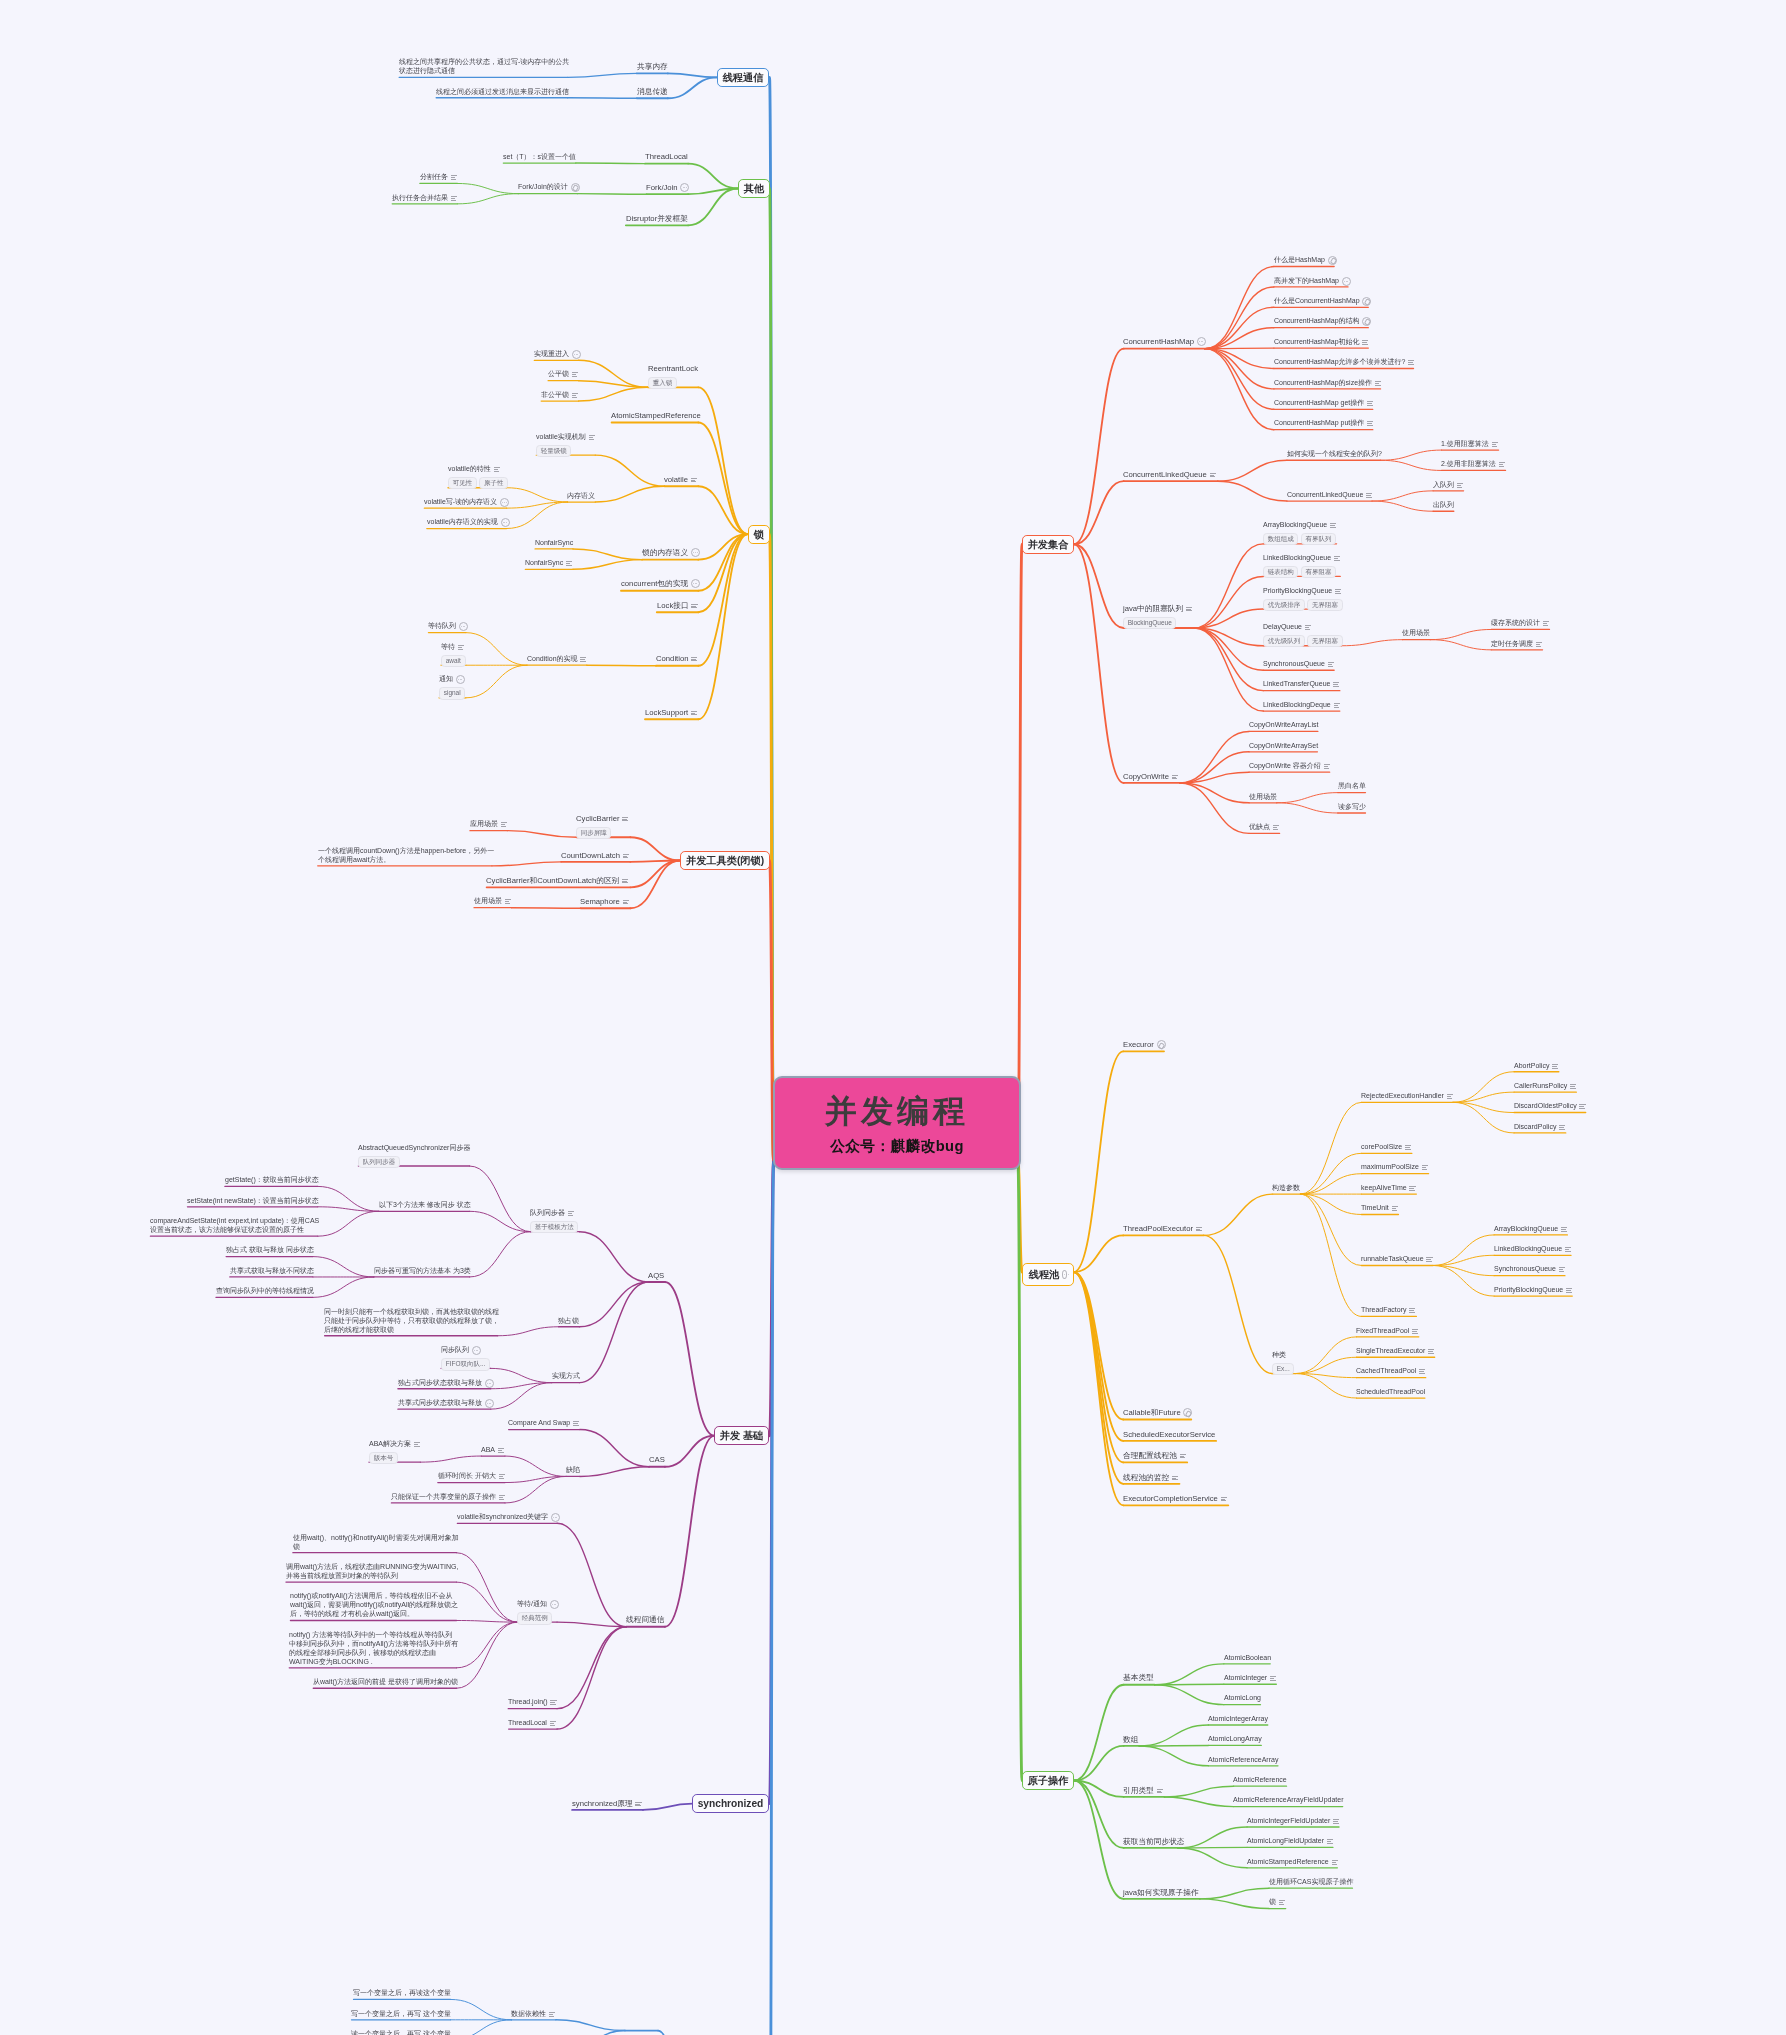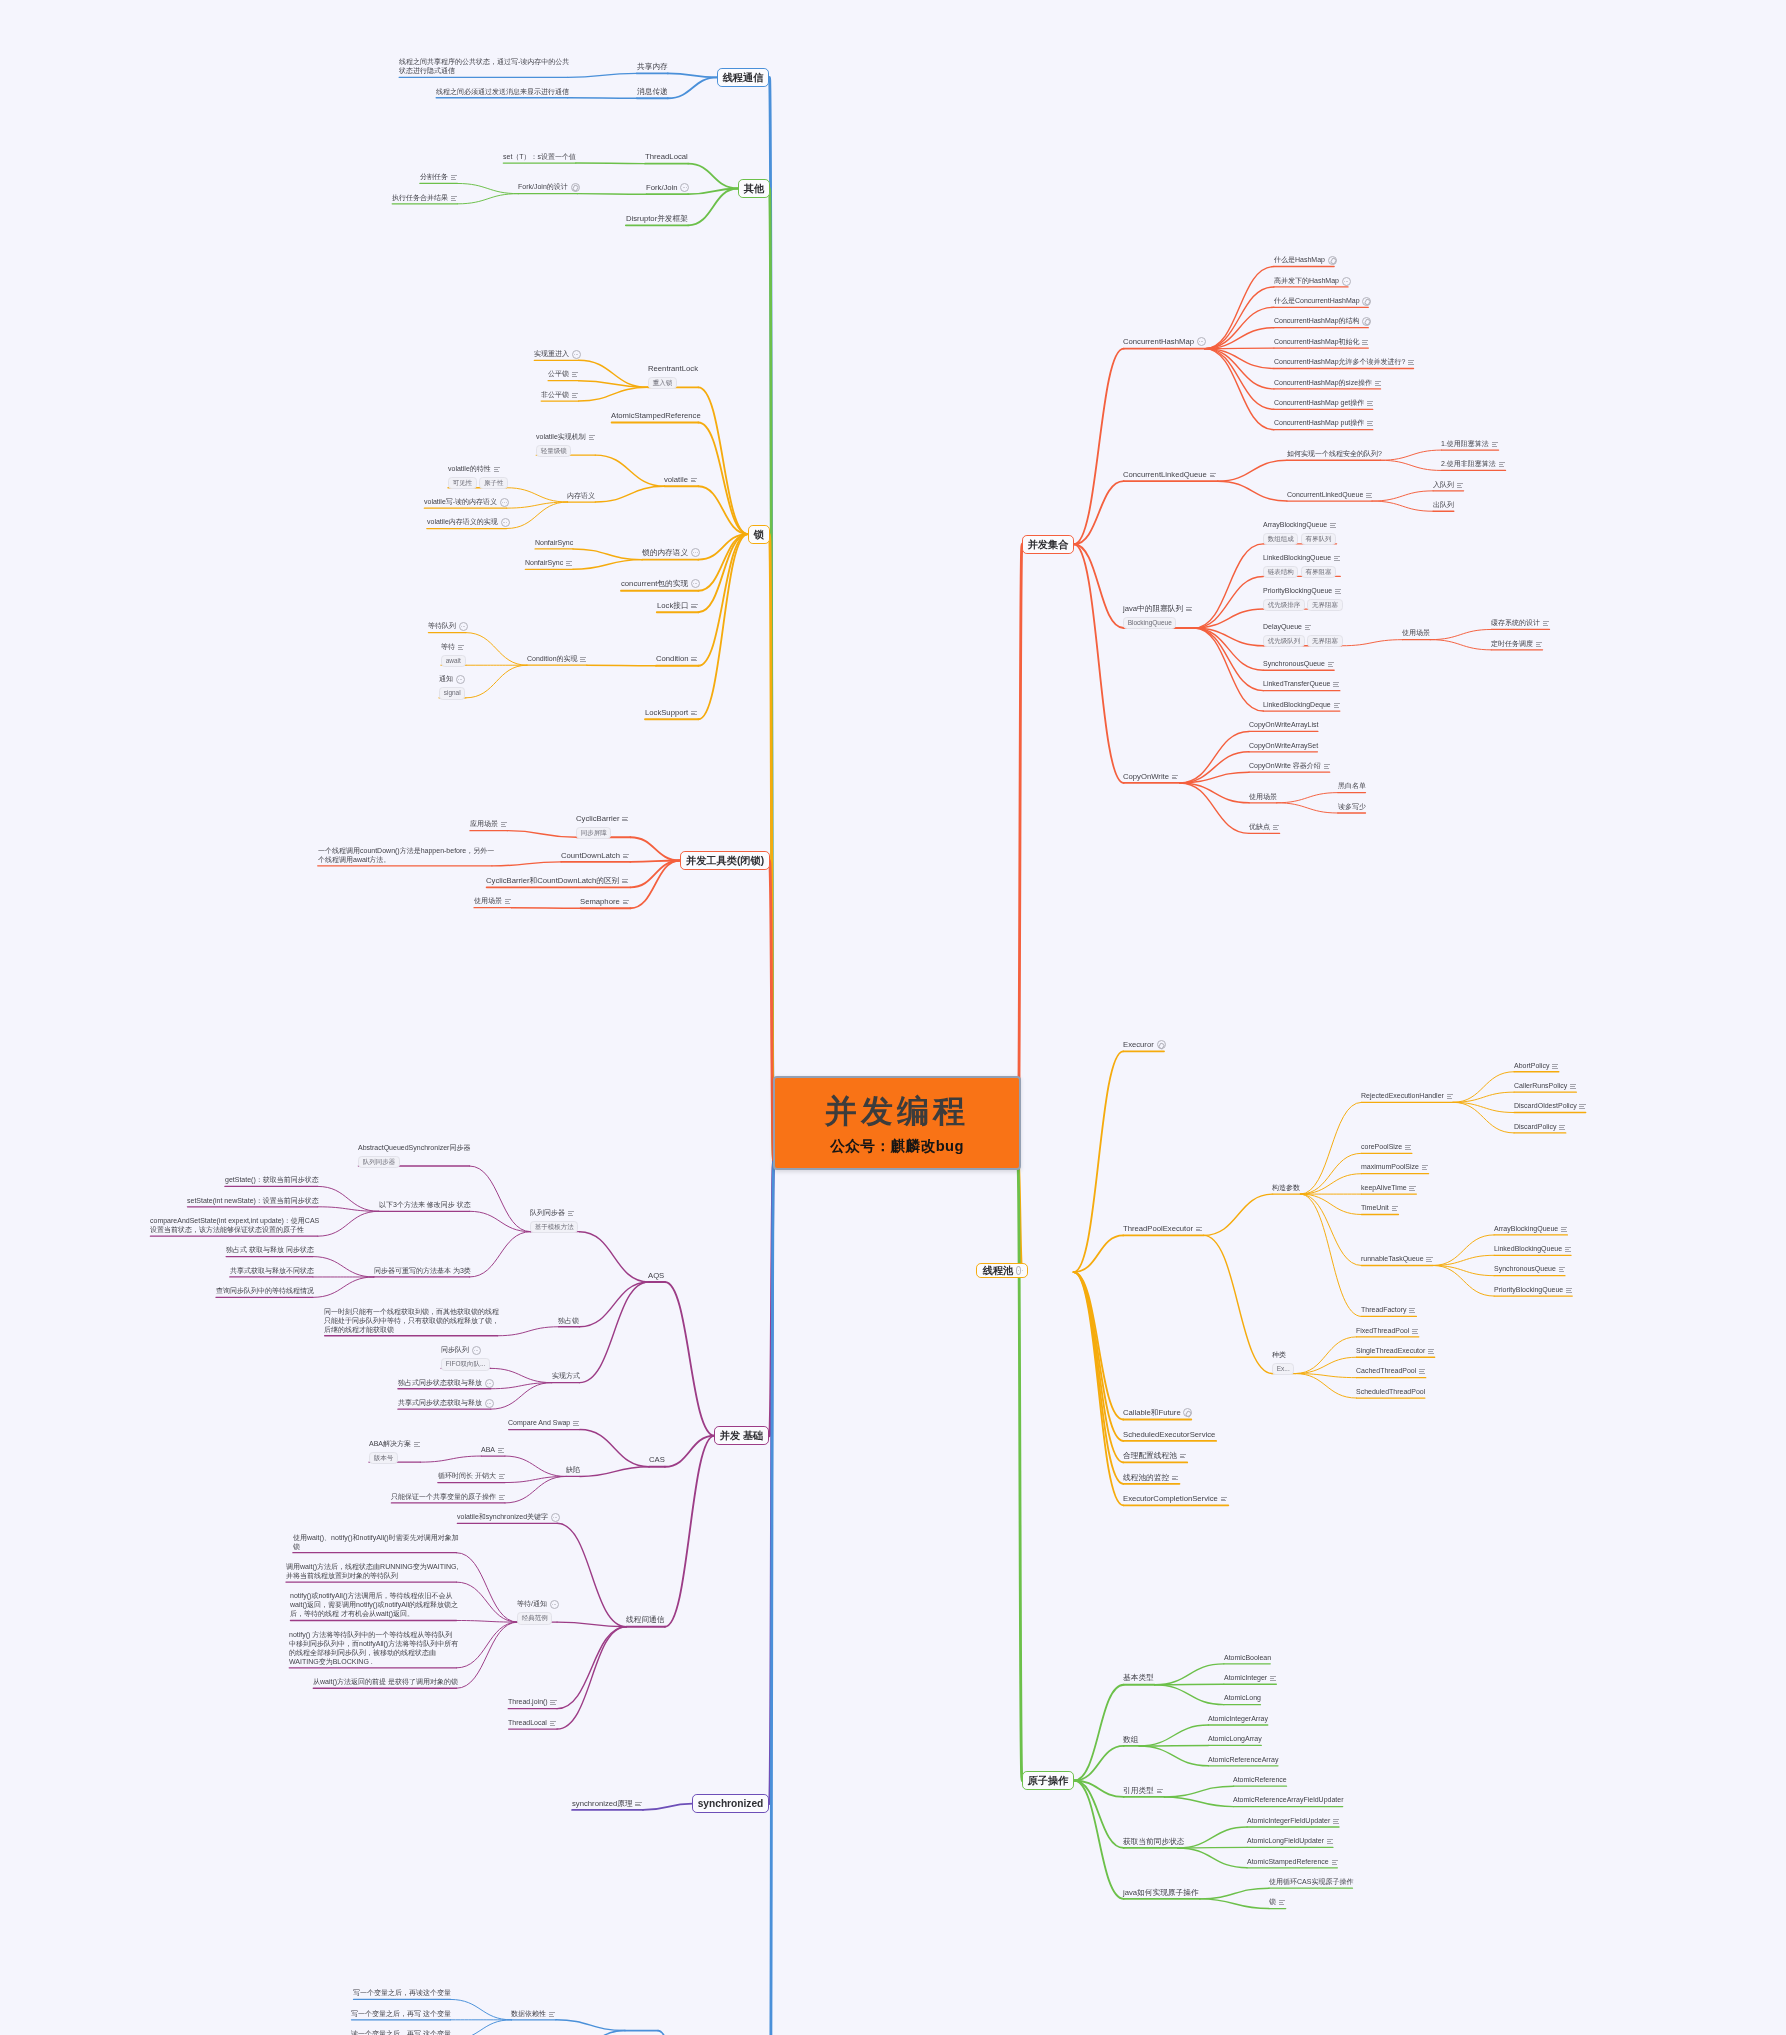--- a/index.html
+++ b/index.html
@@ -13,21 +13,21 @@
   .txt.small{font-size:7px;}
   
   .boxed{border:0.8px solid #bbb;border-radius:4.9px;background:#fbfbfe;
          font-weight:bold;font-size:10.2px;color:#2f2f33;
          display:flex;align-items:center;justify-content:center;
          padding:2.8px 5.7px;}
   
   .pill{display:inline-block;border:0.4px solid #e2e2ea;border-radius:3.7px;
         background:#f1f1f7;color:#6b6b75;font-size:6.5px;padding:1.2px 3.7px;}
   
-  #root{position:absolute;border:2.8px solid #93a0b4;border-radius:4px;background:#f97316;
+  #root{position:absolute;border:2.8px solid #93a0b4;border-radius:9px;background:#ec4899;
         display:flex;flex-direction:column;align-items:center;justify-content:center;
         box-shadow:0 1.2px 4.1px rgba(0,0,0,.12);}
   #root .r1{font-size:32px;font-weight:bold;letter-spacing:4.1px;color:#3c3c3c;}
   #root .r2{font-size:14.7px;font-weight:bold;color:#151515;margin-top:2.4px;letter-spacing:0.4px;}
   .icon{display:inline-block;vertical-align:middle;margin-left:2.8px;opacity:.62;}
   .ic-lines{width:6.1px;height:4.5px;position:relative;}
   .ic-lines i{position:absolute;left:0;height:0.7px;background:#71717a;display:block;}
   .ic-lines i:nth-child(1){top:0;width:6.1px;}
   .ic-lines i:nth-child(2){top:1.8px;width:4.5px;}
   .ic-lines i:nth-child(3){top:3.7px;width:5.7px;}
@@ -550,21 +550,21 @@
     <div class="node txt small" style="left: 1263px; top: 680px;"><span>LinkedTransferQueue</span><span class="icon ic-lines"><i></i><i></i><i></i></span></div>
     <div class="node txt small" style="left: 1263px; top: 701px;"><span>LinkedBlockingDeque</span><span class="icon ic-lines"><i></i><i></i><i></i></span></div>
     <div class="node txt" style="left: 1123px; top: 772px;"><span>CopyOnWrite</span><span class="icon ic-lines"><i></i><i></i><i></i></span></div>
     <div class="node txt small" style="left: 1249px; top: 721px;"><span>CopyOnWriteArrayList</span></div>
     <div class="node txt small" style="left: 1249px; top: 742px;"><span>CopyOnWriteArraySet</span></div>
     <div class="node txt small" style="left: 1249px; top: 762px;"><span>CopyOnWrite 容器介绍</span><span class="icon ic-lines"><i></i><i></i><i></i></span></div>
     <div class="node txt small" style="left: 1249px; top: 793px;"><span>使用场景</span></div>
     <div class="node txt small" style="left: 1338px; top: 782px;"><span>黑白名单</span></div>
     <div class="node txt small" style="left: 1338px; top: 803px;"><span>读多写少</span></div>
     <div class="node txt small" style="left: 1249px; top: 823px;"><span>优缺点</span><span class="icon ic-lines"><i></i><i></i><i></i></span></div>
-    <div class="node boxed" style="left: 976px; top: 1263px; width: 52px; height: 15px; border-color: rgb(245, 171, 13);"><span>线程池</span><span class="icon ic-dots"><i></i><i></i><i></i></span></div>
+    <div class="node boxed" style="left: 1022px; top: 1263px; width: 52px; height: 23px; border-color: rgb(245, 171, 13);"><span>线程池</span><span class="icon ic-dots"><i></i><i></i><i></i></span></div>
     <div class="node txt" style="left: 1123px; top: 1040px;"><span>Execuror</span><span class="icon ic-link"></span></div>
     <div class="node txt" style="left: 1123px; top: 1224px;"><span>ThreadPoolExecutor</span><span class="icon ic-lines"><i></i><i></i><i></i></span></div>
     <div class="node txt small" style="left: 1272px; top: 1184px;"><span>构造参数</span></div>
     <div class="node txt small" style="left: 1361px; top: 1092px;"><span>RejectedExecutionHandler</span><span class="icon ic-lines"><i></i><i></i><i></i></span></div>
     <div class="node txt small" style="left: 1514px; top: 1062px;"><span>AbortPolicy</span><span class="icon ic-lines"><i></i><i></i><i></i></span></div>
     <div class="node txt small" style="left: 1514px; top: 1082px;"><span>CallerRunsPolicy</span><span class="icon ic-lines"><i></i><i></i><i></i></span></div>
     <div class="node txt small" style="left: 1514px; top: 1102px;"><span>DiscardOldestPolicy</span><span class="icon ic-lines"><i></i><i></i><i></i></span></div>
     <div class="node txt small" style="left: 1514px; top: 1123px;"><span>DiscardPolicy</span><span class="icon ic-lines"><i></i><i></i><i></i></span></div>
     <div class="node txt small" style="left: 1361px; top: 1143px;"><span>corePoolSize</span><span class="icon ic-lines"><i></i><i></i><i></i></span></div>
     <div class="node txt small" style="left: 1361px; top: 1163px;"><span>maximumPoolSize</span><span class="icon ic-lines"><i></i><i></i><i></i></span></div>

